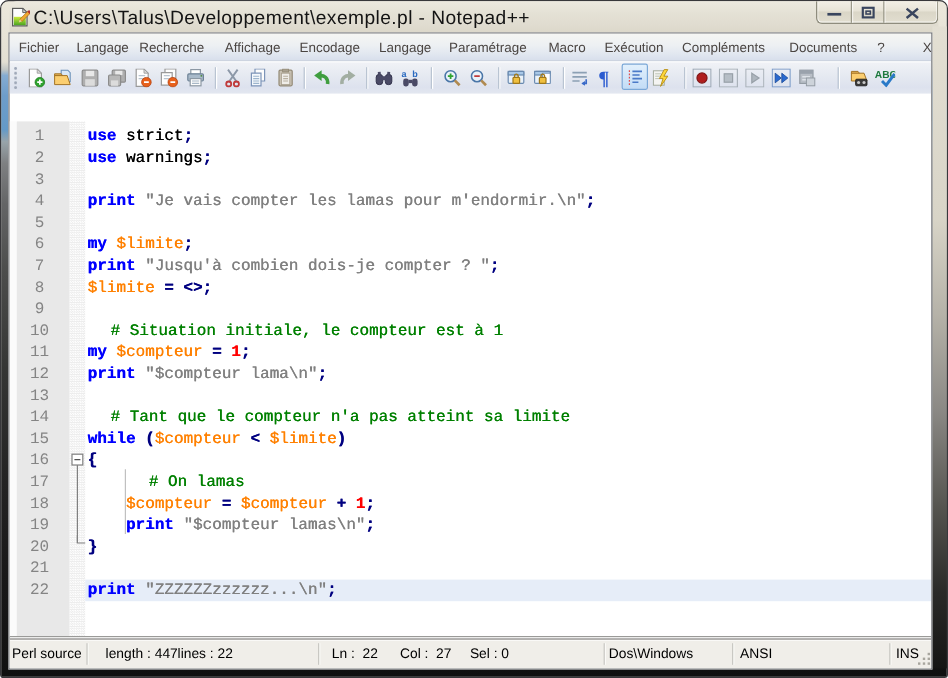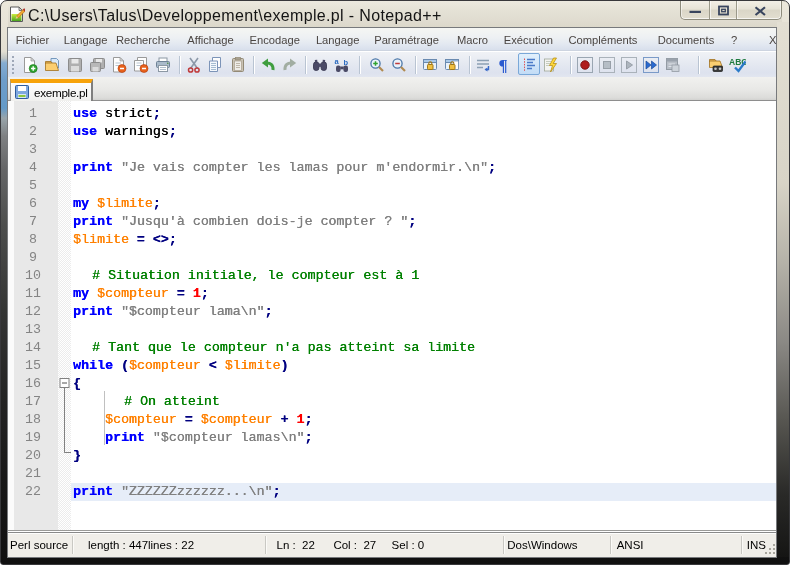--- a/index.html
+++ b/index.html
@@ -275,31 +275,20 @@
         <path d="M1.5 4 L12 4 L14.5 10.5 L1.5 10.5 Z" fill="#FBCE70" stroke="#A07020" stroke-width="0.8"></path>
         <rect x="5" y="9" width="9.5" height="5.5" rx="1" fill="#3A3A3A" stroke="#1A1A1A" stroke-width="0.7"></rect>
         <circle cx="7.5" cy="11.8" r="1.3" fill="#C8C8C8"></circle>
         <circle cx="12" cy="11.8" r="1.3" fill="#C8C8C8"></circle>
       </svg>
     <svg class="tico" style="left:721px" width="17" height="16" viewBox="0 0 17 16">
         <text x="0" y="8" font-family="Liberation Sans" font-size="8.5" font-weight="bold" fill="#1E7A3E">ABC</text>
         <path d="M6 10.5 L9.5 14 L16.5 4.5" fill="none" stroke="#2A7AC8" stroke-width="2.4"></path>
       </svg>
   </div>
-  <div id="tabbar">
-    <div id="tab">
-      <svg id="tabfloppy" width="14" height="14" viewBox="0 0 14 14" style="position:absolute;left:4px;top:2px">
-        <rect x="0.5" y="0.5" width="13" height="13" rx="1" fill="#7EA8E0" stroke="#2E5C9E"></rect>
-        <rect x="3" y="1" width="8" height="5" fill="#FFFFFF"></rect>
-        <rect x="3" y="9" width="8" height="4" fill="#D8E6F4"></rect>
-        <rect x="3.5" y="10" width="7" height="2" fill="#8CC63E"></rect>
-      </svg>
-      <span id="tab-label">exemple.pl</span>
-    </div>
-  </div>
   <div id="editor">
     <div id="bkm-margin"></div>
     <div id="num-margin"></div>
     <div id="fold-margin"></div>
     <div id="curline"></div>
     <pre class="nums">1
 2
 3
 4
 5
@@ -329,21 +318,21 @@
 <span class="kw">print</span> <span class="str">"Jusqu'à combien dois-je compter ? "</span><span class="op">;</span>
 <span class="var">$limite</span> <span class="op">= &lt;&gt;;</span>
 
 <span class="com"># Situation initiale, le compteur est à 1</span>
 <span class="kw">my</span> <span class="var">$compteur</span> <span class="op">=</span> <span class="num">1</span><span class="op">;</span>
 <span class="kw">print</span> <span class="str">"$compteur lama\n"</span><span class="op">;</span>
 
 <span class="com"># Tant que le compteur n'a pas atteint sa limite</span>
 <span class="kw">while</span> <span class="op">(</span><span class="var">$compteur</span> <span class="op">&lt;</span> <span class="var">$limite</span><span class="op">)</span>
 <span class="op">{</span>
-    <span class="com"># On atteint</span>
+    <span class="com"># On lamas</span>
     <span class="var">$compteur</span> <span class="op">=</span> <span class="var">$compteur</span> <span class="op">+</span> <span class="num">1</span><span class="op">;</span>
     <span class="kw">print</span> <span class="str">"$compteur lamas\n"</span><span class="op">;</span>
 <span class="op">}</span>
 
 <span class="kw">print</span> <span class="str">"ZZZZZZzzzzzz...\n"</span><span class="op">;</span></pre>
     <svg id="foldbits" width="770" height="429" viewBox="0 0 770 429">
       <line x1="56.5" y1="286" x2="56.5" y2="351.5" stroke="#808080" stroke-width="1"></line>
       <path d="M56.5 345 L56.5 351.5 L63 351.5" fill="none" stroke="#808080" stroke-width="1"></path>
       <rect x="52" y="277.5" width="9" height="9" fill="#FFFFFF" stroke="#808080" stroke-width="1"></rect>
       <line x1="54" y1="282" x2="59" y2="282" stroke="#505050" stroke-width="1"></line>

